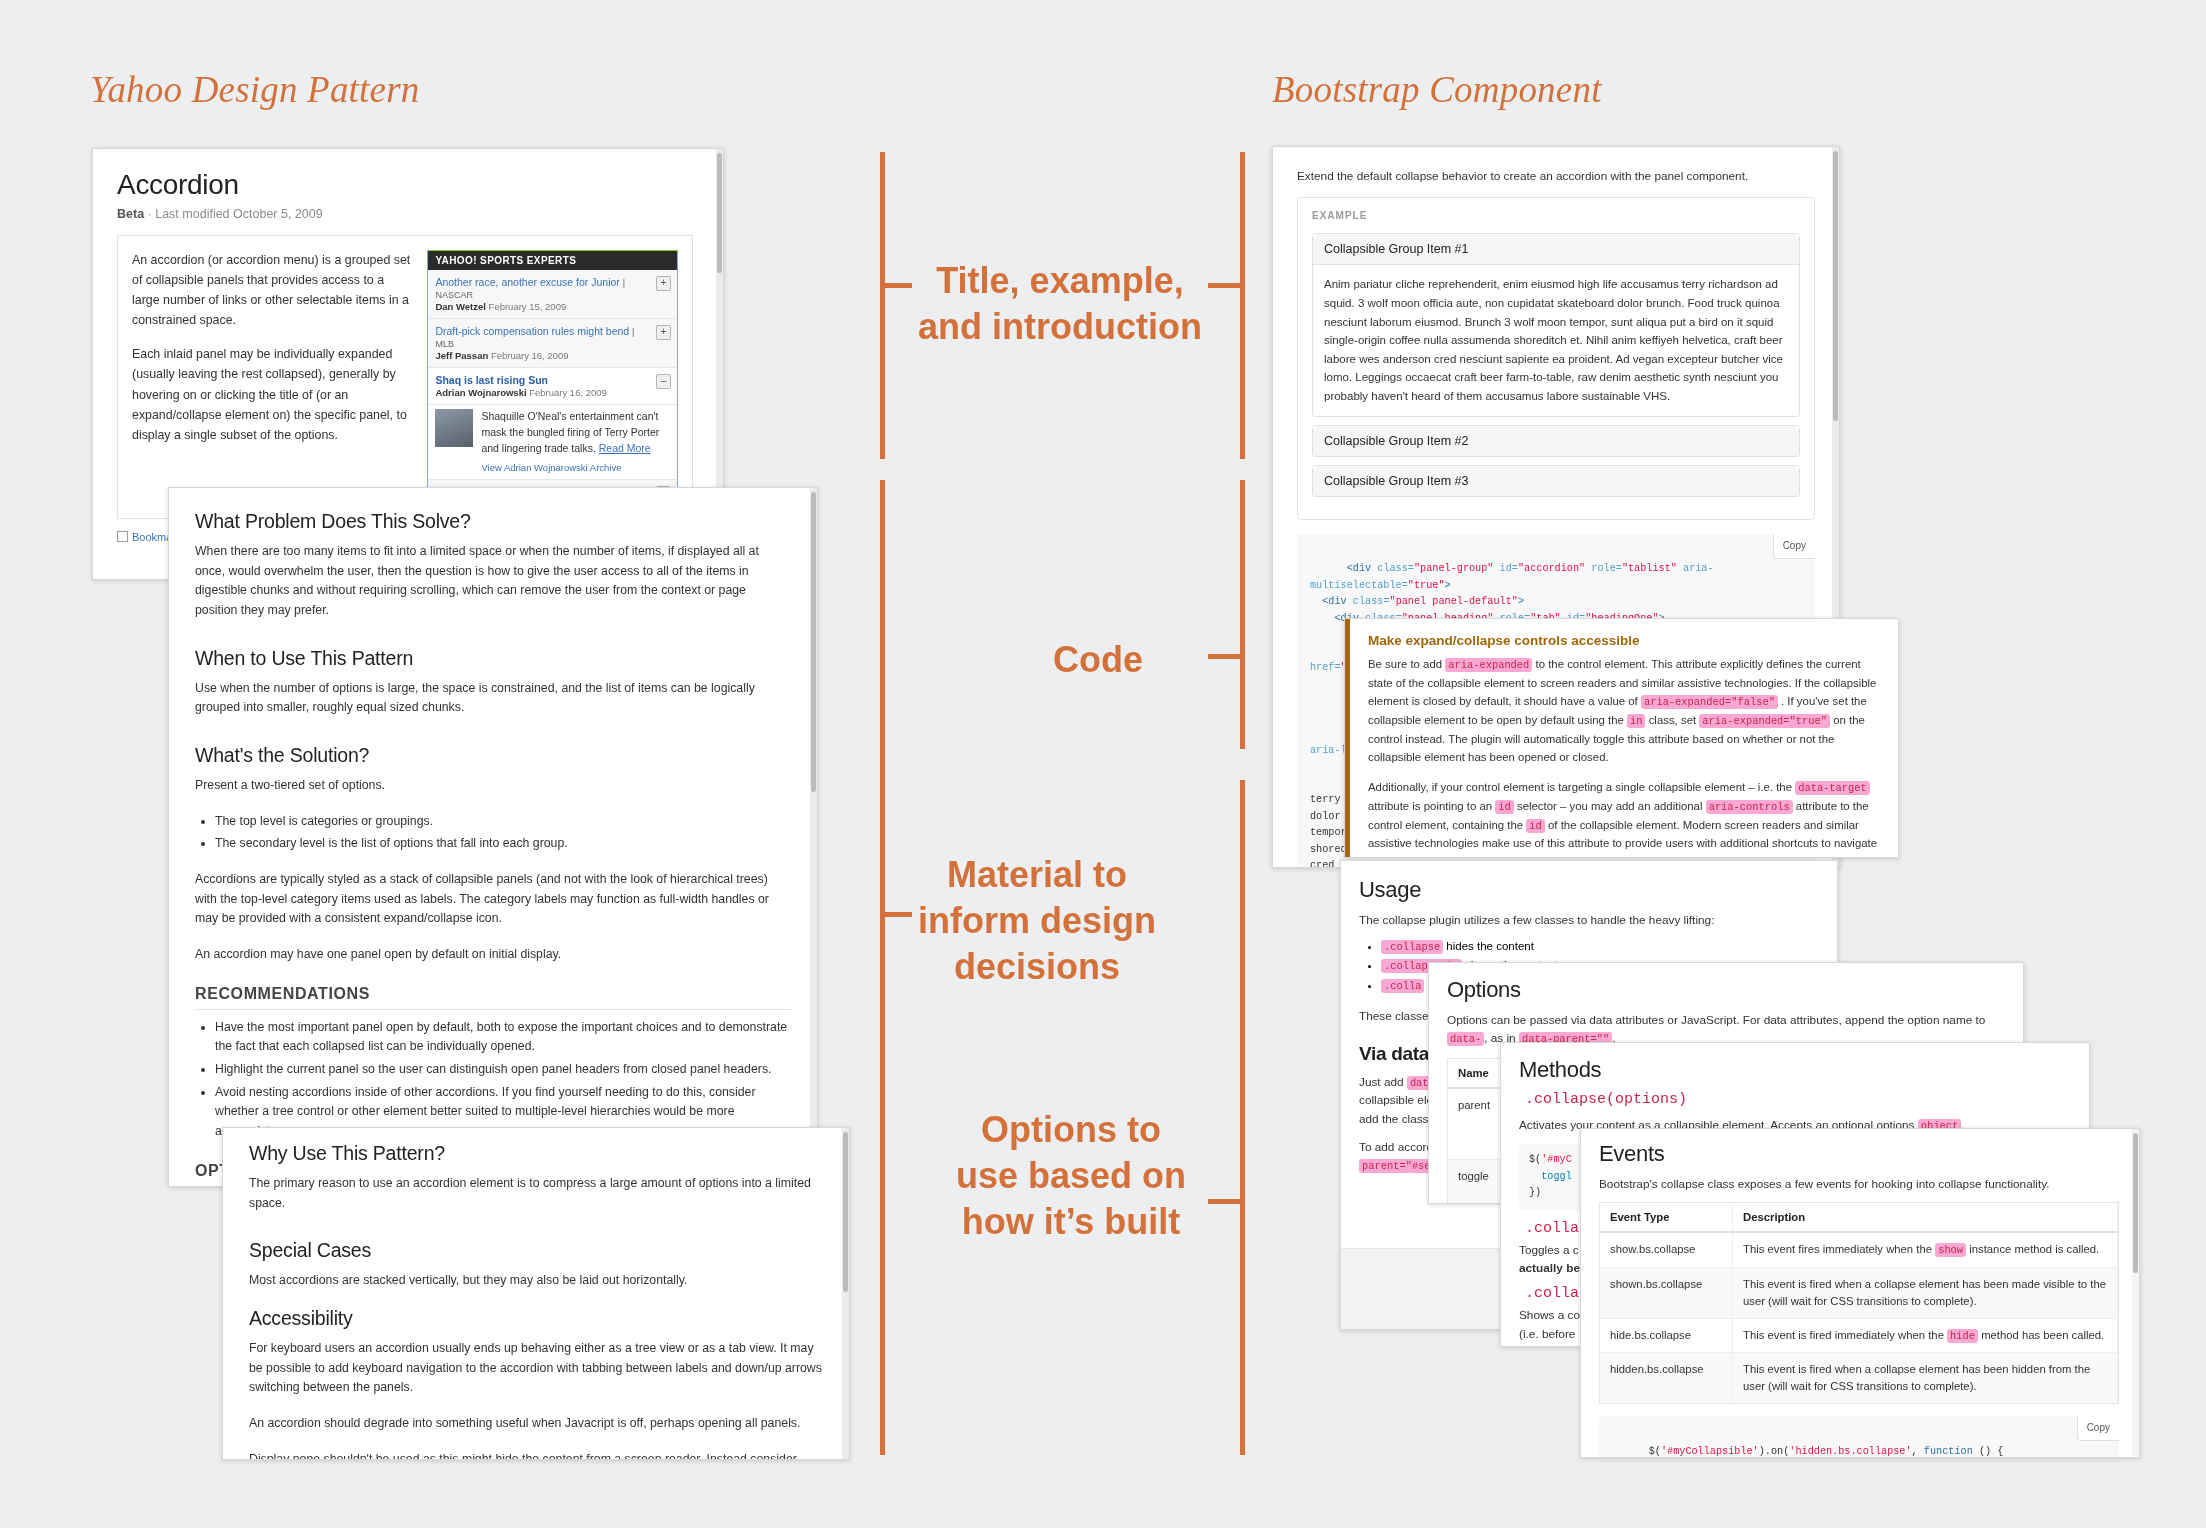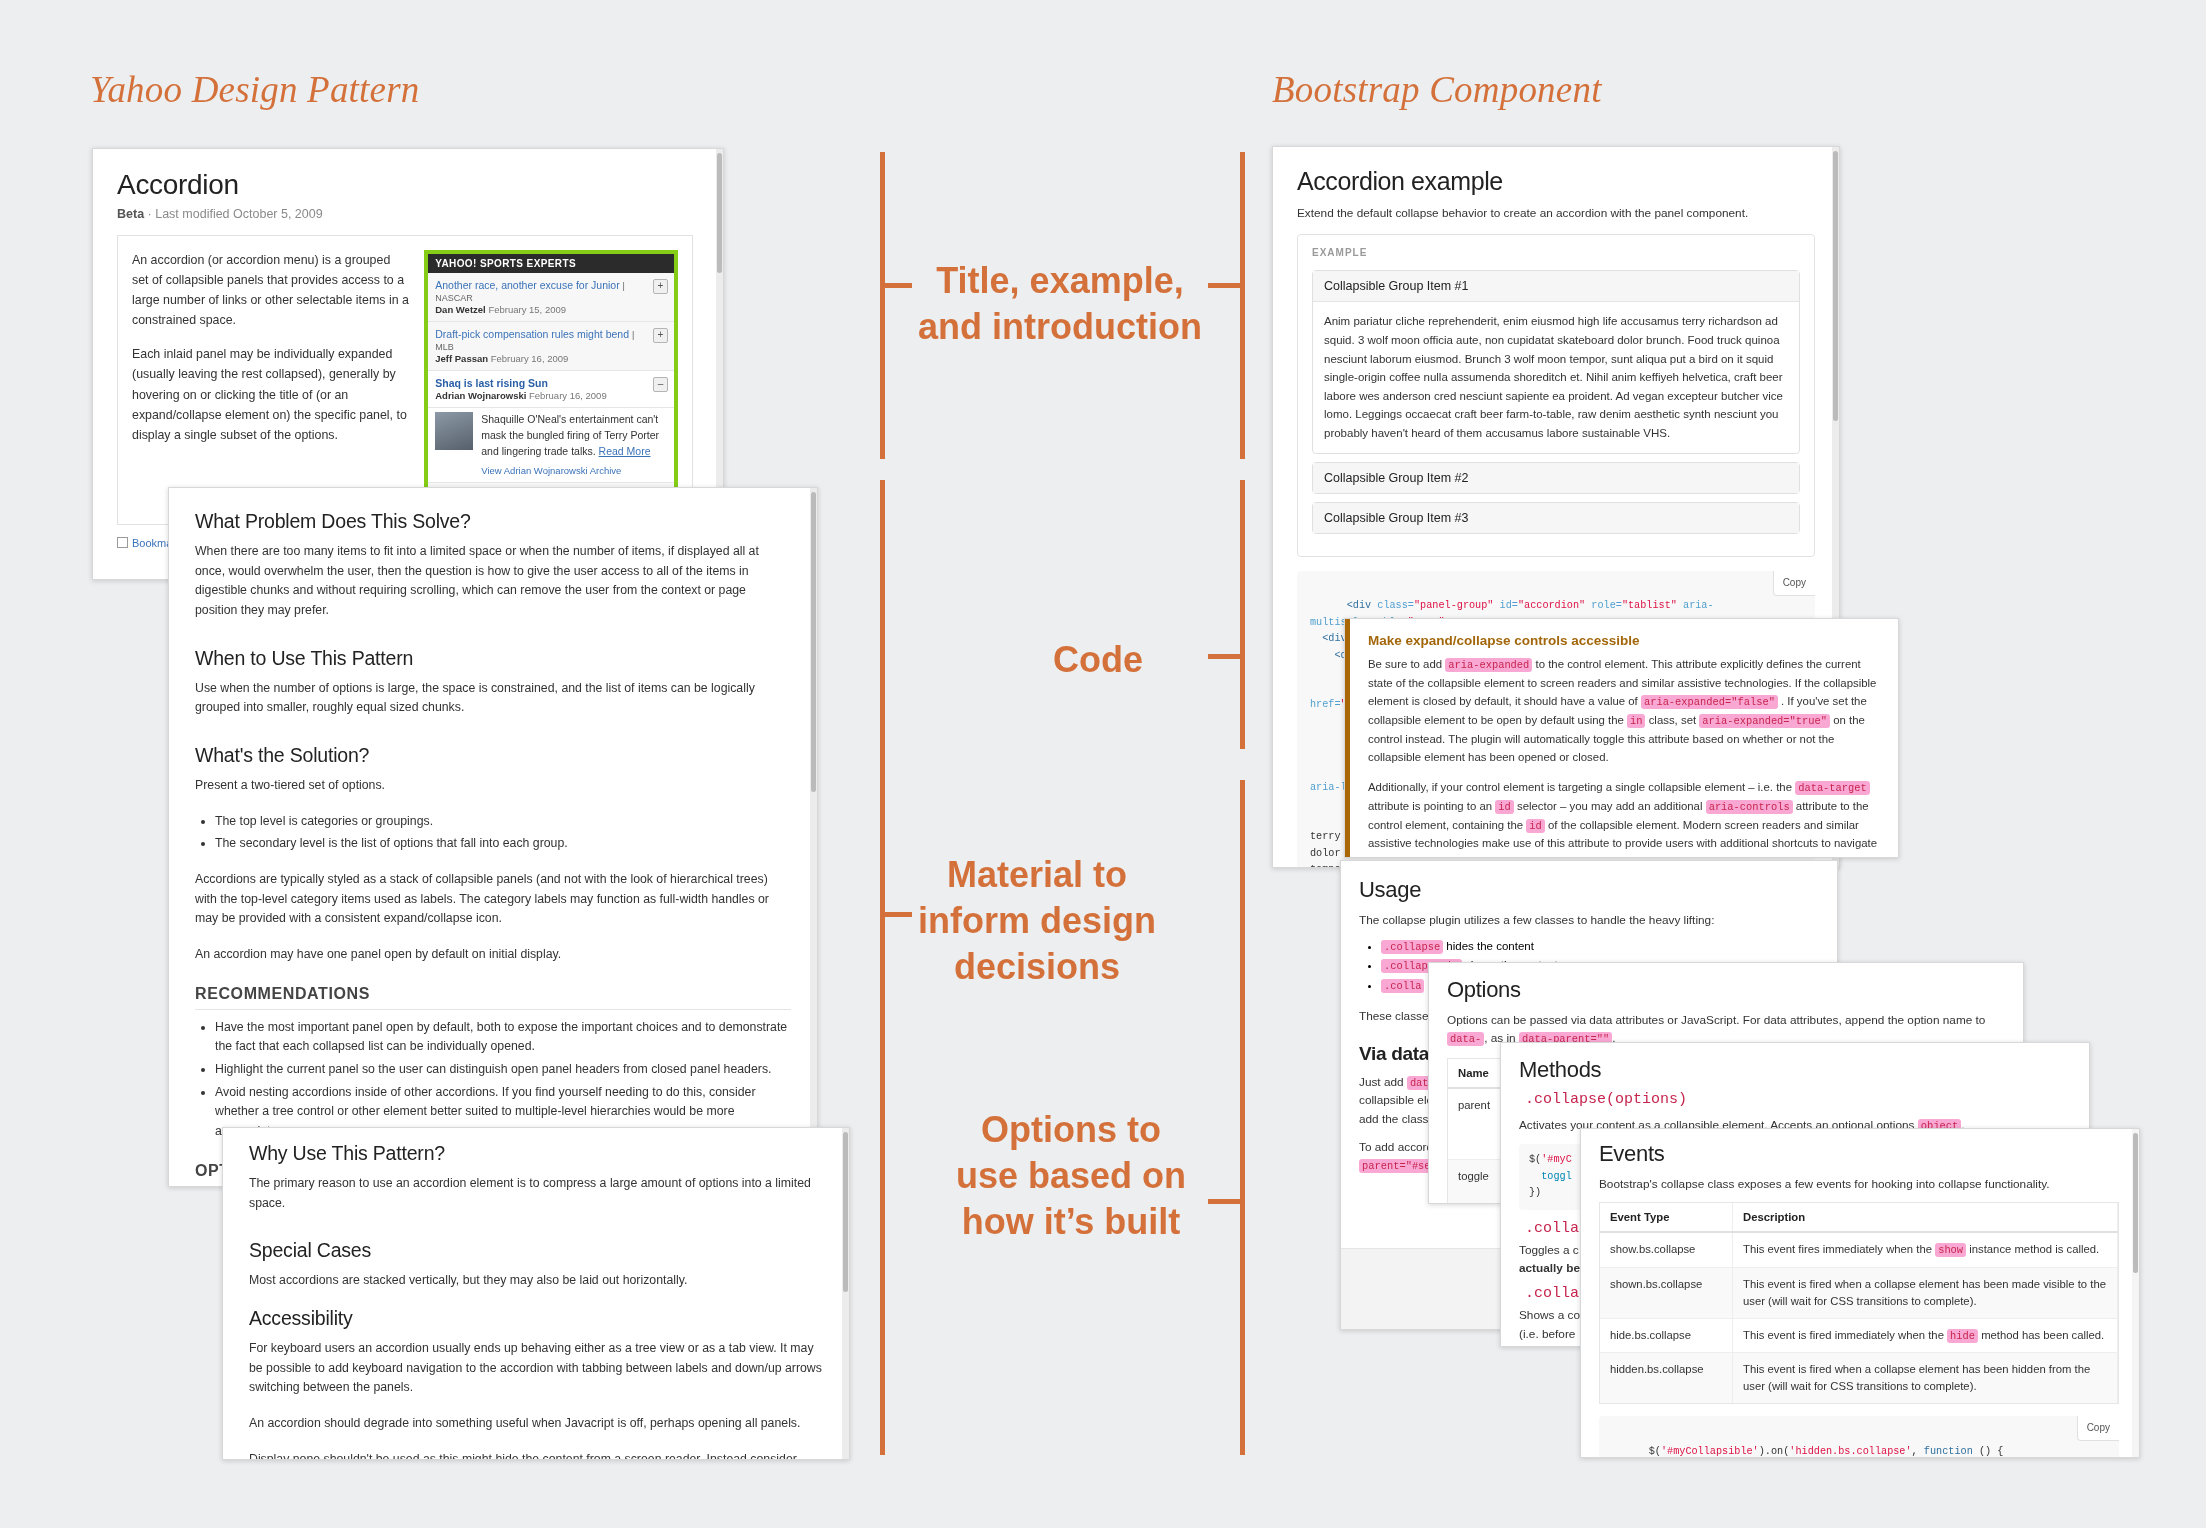--- a/index.html
+++ b/index.html
@@ -60,21 +60,21 @@
   .yp-sub { font-size: 12.5px; color: #8a8a8a; margin: 0 0 14px 0; }
   .yp-sub b { color: #555; font-weight: bold; }
   .yp-box {
     border: 1px solid #e2e2e2;
     display: flex; gap: 14px; padding: 14px 14px 0 14px;
   }
   .yp-intro { font-size: 12.4px; line-height: 1.62; color: #333; width: 300px; }
   .yp-intro p { margin: 0 0 14px 0; }
 
   
-  .ysw { width: 265px; border: 4px solid #84cc16; background: #fff; }
+  .ysw { width: 265px; border: 1px solid #84cc16; background: #fff; }
   .ysw-head {
     background: #2b2b2b; color: #fff; font-size: 10px; font-weight: bold;
     letter-spacing: 0.4px; padding: 4px 7px;
   }
   .ysw-row {
     padding: 6px 7px; border-bottom: 1px solid #e6e6e6;
     position: relative; background: #f7f7f7;
   }
   .ysw-row.open { background: #fff; }
   .ysw-t { font-size: 10.5px; color: #3b73b9; padding-right: 20px; }
@@ -352,21 +352,20 @@
   <div>Options to</div>
   <div>use based on</div>
   <div>how it’s built</div>
 </div>
 
 <div class="panel" style="left:1272px; top:146px; width:568px; height:722px;">
   <div class="scrollbar">
       <i style="top:4px;height:270px;"></i>
     </div>
   <div class="bs">
-    <h1>Accordion example</h1>
     <p>Extend the default collapse behavior to create an accordion with the panel component.</p>
 
     <div class="bs-example">
       <div class="bs-example-label">EXAMPLE</div>
 
       <div class="acc-item">
         <div class="acc-head">Collapsible Group Item #1</div>
         <div class="acc-body">Anim pariatur cliche reprehenderit, enim eiusmod high life accusamus terry richardson ad squid. 3 wolf moon officia aute, non cupidatat skateboard dolor brunch. Food truck quinoa nesciunt laborum eiusmod. Brunch 3 wolf moon tempor, sunt aliqua put a bird on it squid single-origin coffee nulla assumenda shoreditch et. Nihil anim keffiyeh helvetica, craft beer labore wes anderson cred nesciunt sapiente ea proident. Ad vegan excepteur butcher vice lomo. Leggings occaecat craft beer farm-to-table, raw denim aesthetic synth nesciunt you probably haven't heard of them accusamus labore sustainable VHS.</div>
       </div>
       <div class="acc-item">

